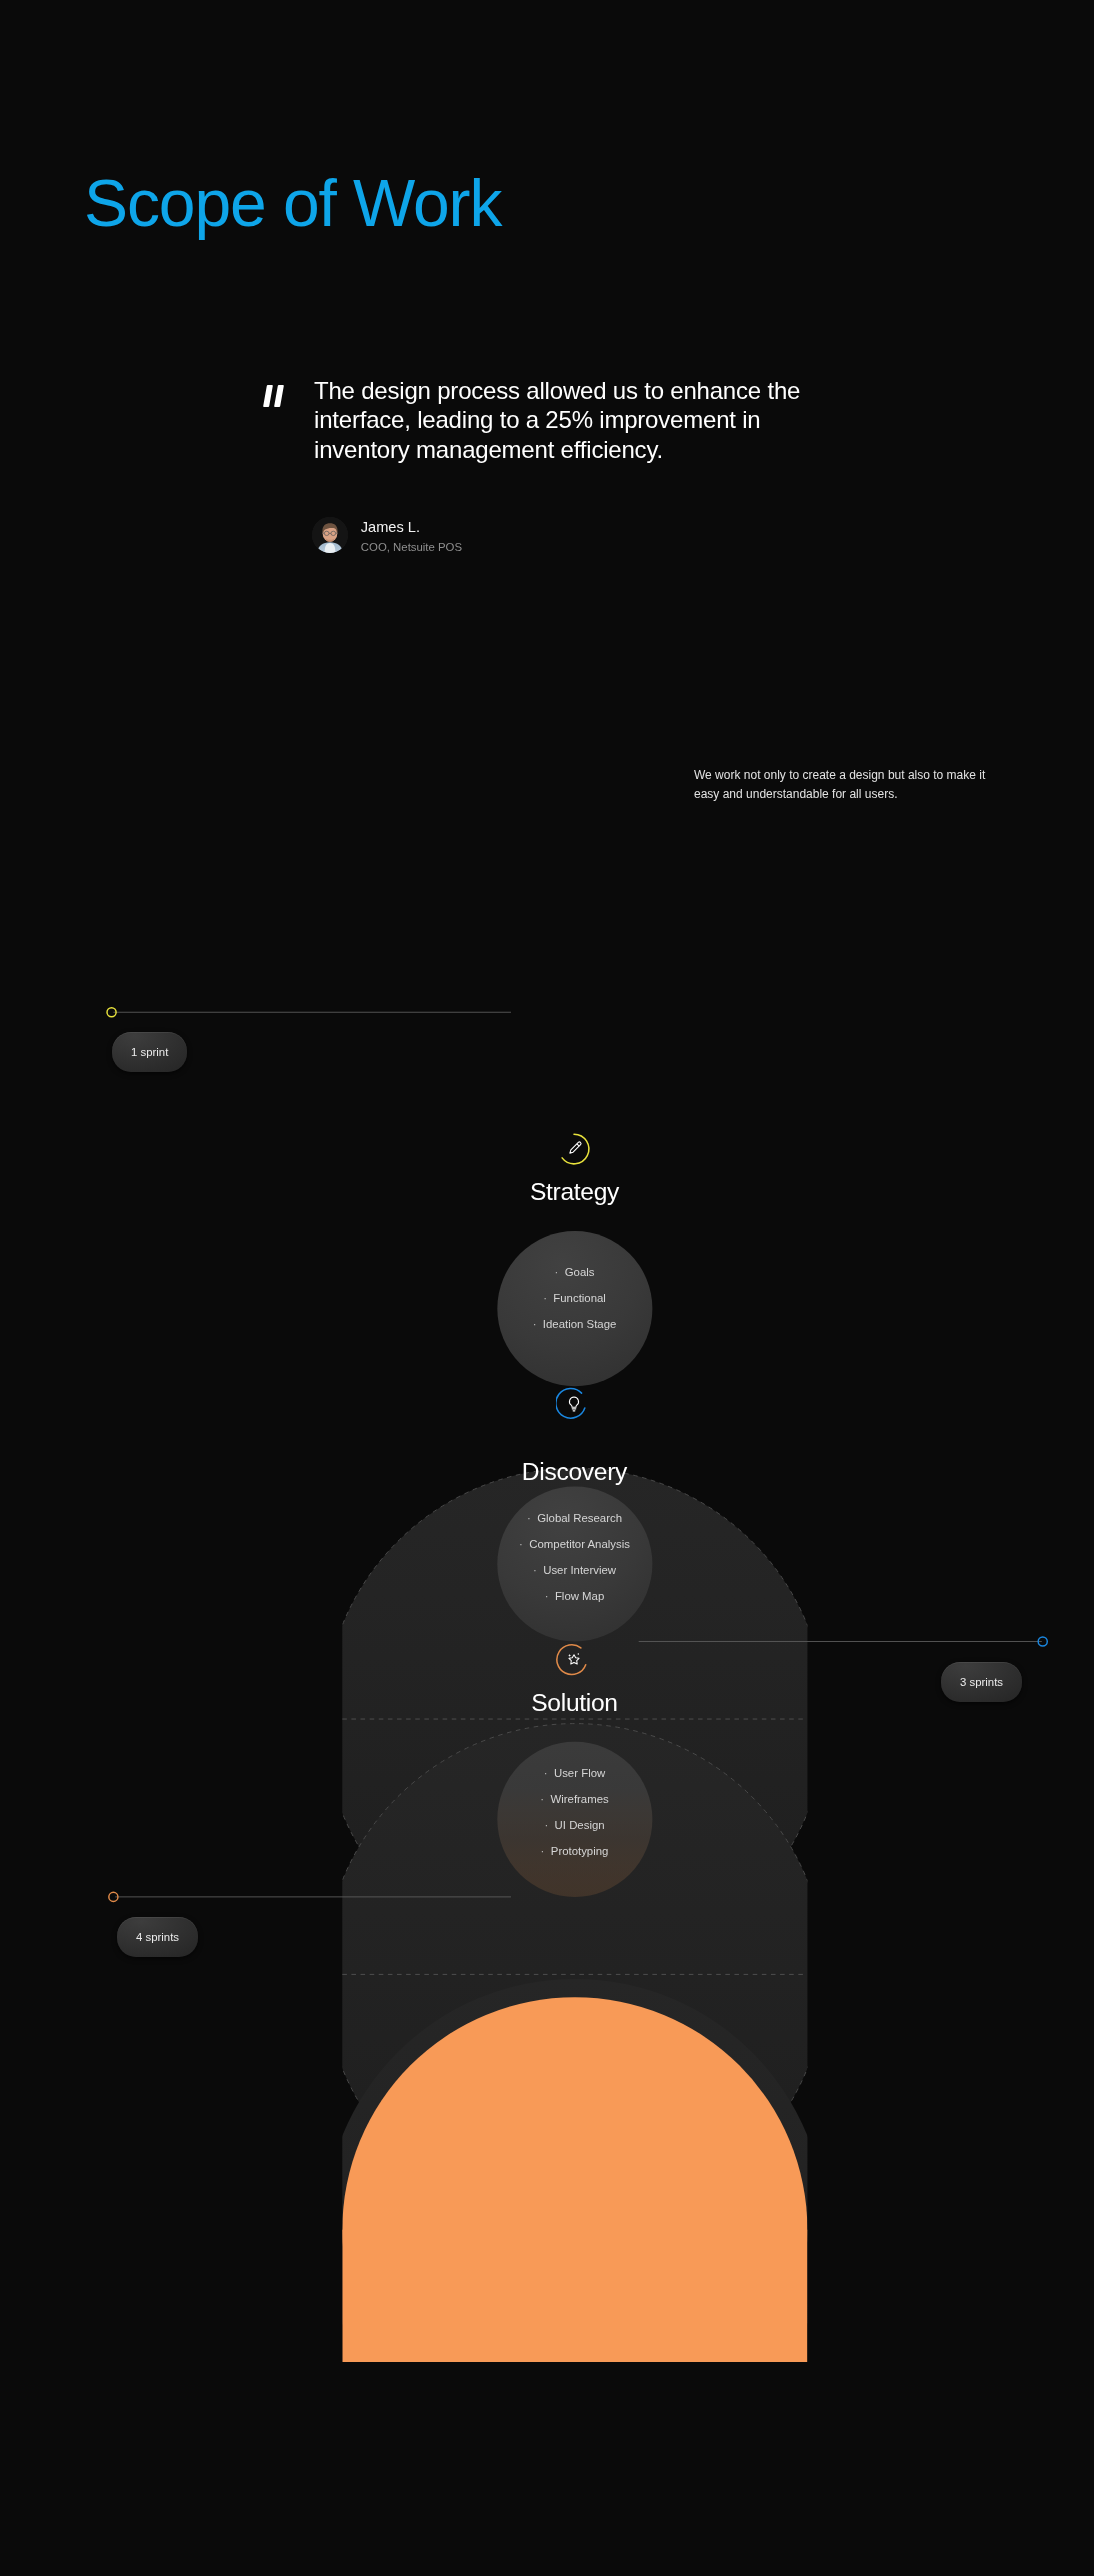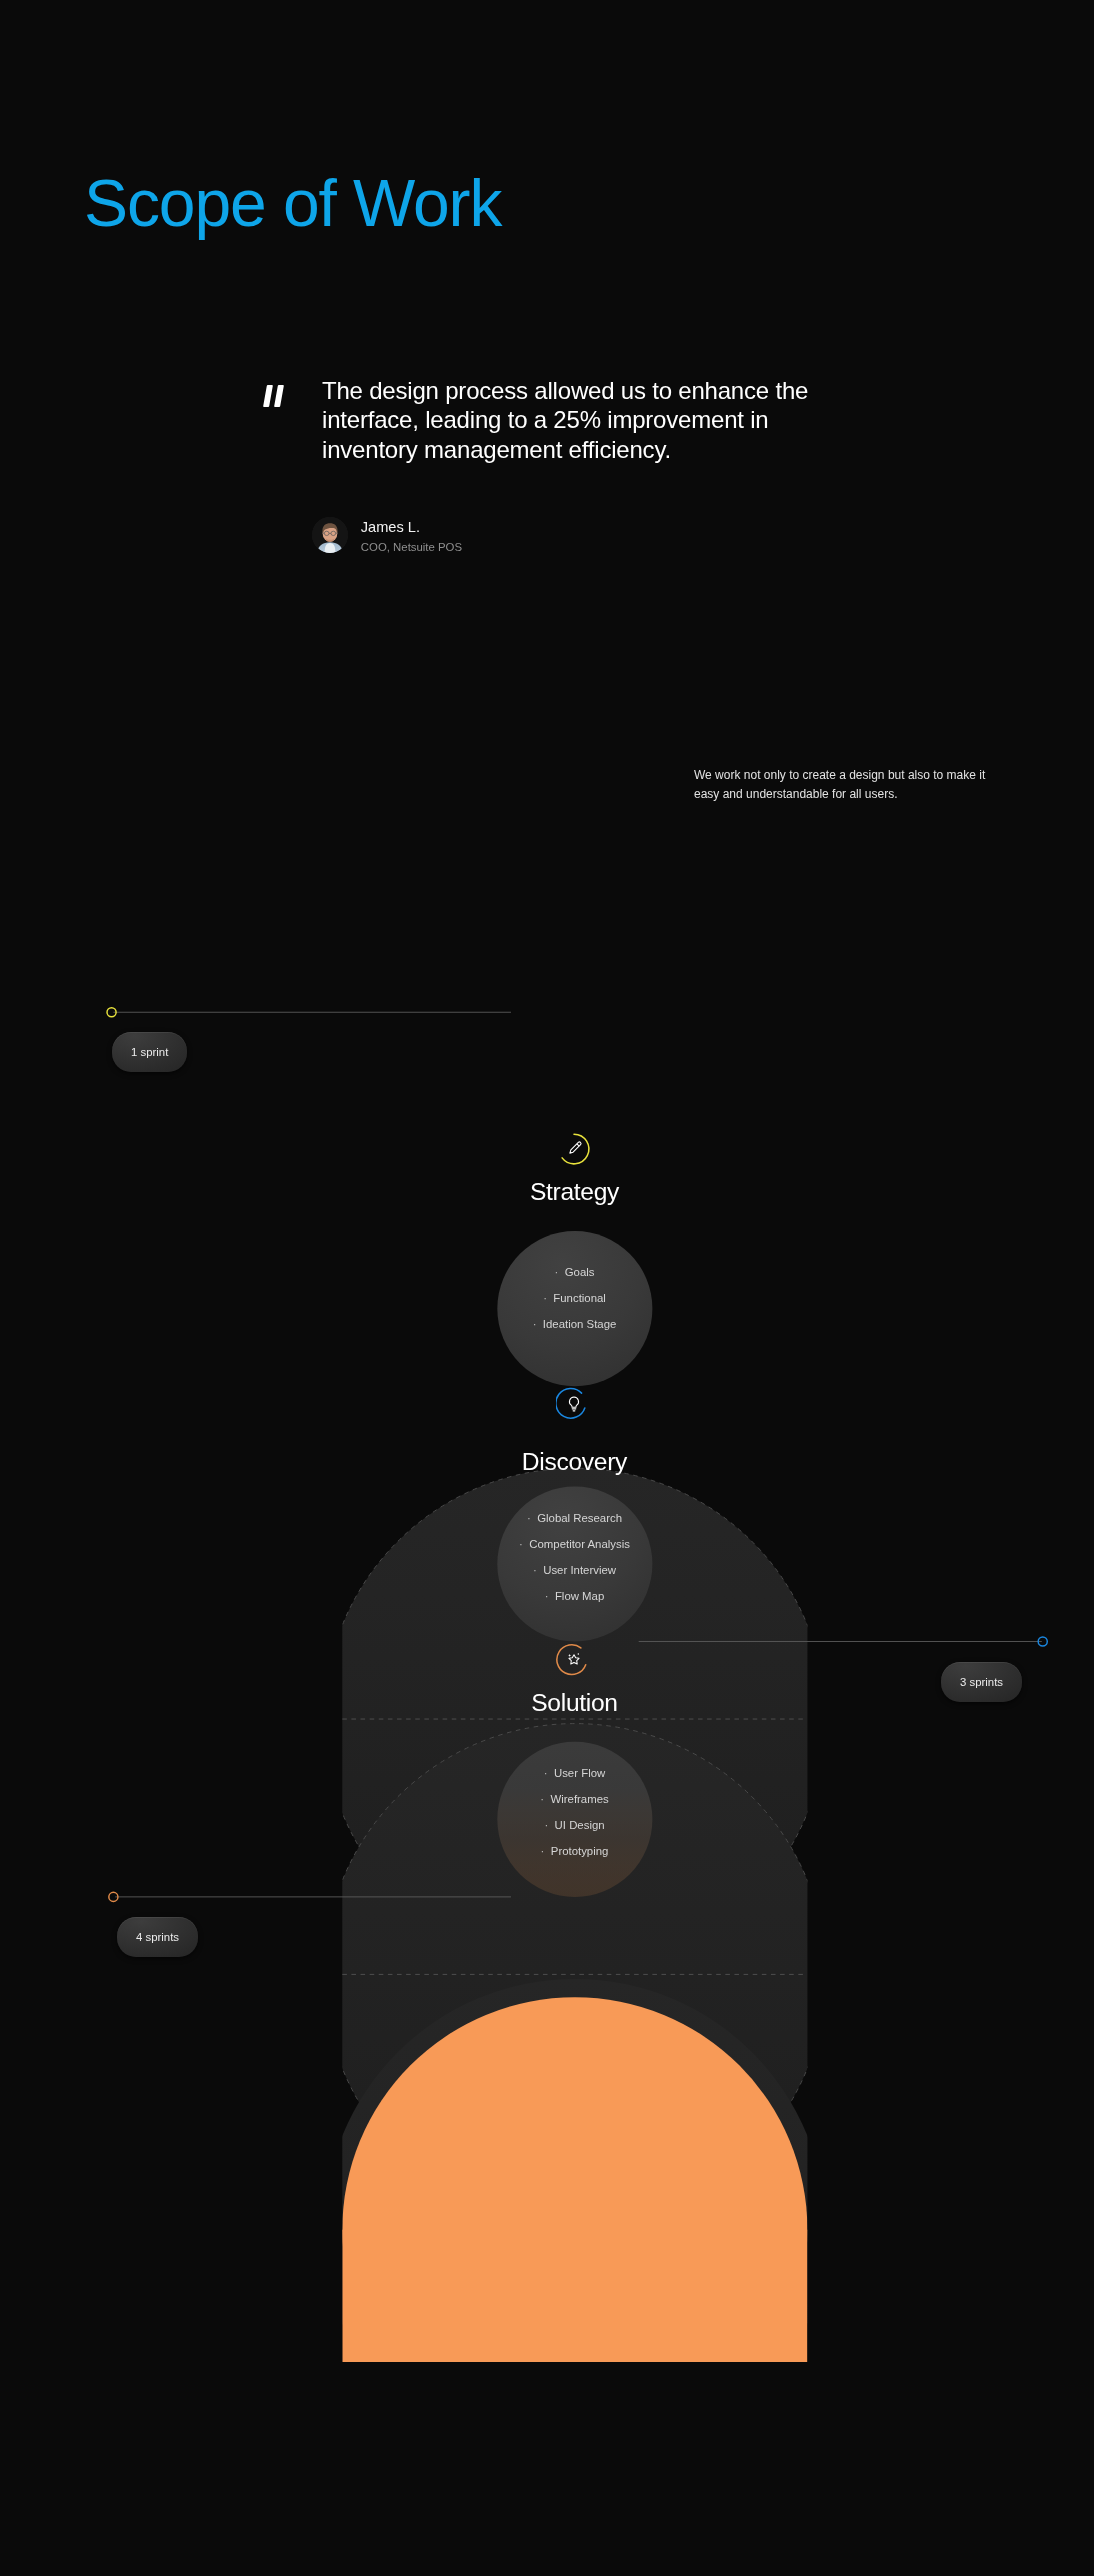--- a/index.html
+++ b/index.html
@@ -12,21 +12,21 @@
 
   
   .page-title{
     position:absolute; left:84px; top:170px;
     font-size:66px; font-weight:400; letter-spacing:-1.1px;
     color:#0ea5e9; line-height:1;
   }
 
   
   .quote-wrap{ position:absolute; left:265px; top:376px; width:584px; }
-  .quote-row{ display:flex; align-items:flex-start; gap:33px; }
+  .quote-row{ display:flex; align-items:flex-start; gap:25px; }
   .quote-mark{
     flex:0 0 auto; width:24px; height:27px; margin-top:9px;
     display:flex; gap:4.6px;
   }
   .quote-mark i{
     display:block; width:6.4px; height:22px; background:#ffffff;
     transform:skewX(-10deg); border-radius:0.9px;
   }
   .quote-text{
     font-size:24px; line-height:1.22; font-weight:400; color:#ffffff;
@@ -218,21 +218,21 @@
 
   <div class="icon-ring" style="left:556px; top:392px;">
     <svg viewBox="0 0 40 40">
       <path d="M28.4 7.9a16.5 16.5 0 1 0 3.6 16.5" fill="none" stroke="#1a87e0" stroke-width="1.7" stroke-linecap="round"></path>
       <g>
         <path d="M20 12.2a5.1 5.1 0 0 1 3.1 9.1c-.6.5-.9 1.1-.9 1.8v.5h-4.4v-.5c0-.7-.3-1.3-.9-1.8A5.1 5.1 0 0 1 20 12.2z" fill="none" stroke="#ffffff" stroke-width="1.2" stroke-linejoin="round"></path>
         <path d="M18 25.4h4M19 27.6h2" stroke="#ffffff" stroke-width="1.2" stroke-linecap="round"></path>
       </g>
     </svg>
   </div>
-  <div class="phase-title" style="left:392px; top:454px;">Discovery</div>
+  <div class="phase-title" style="left:392px; top:464px;">Discovery</div>
   <div class="bullet-list" style="left:392px; top:519px;text-align:center;">
     <div><span class="dot">·</span><span>Global Research</span></div>
     <div><span class="dot">·</span><span>Competitor Analysis</span></div>
     <div><span class="dot">·</span><span>User Interview</span></div>
     <div><span class="dot">·</span><span>Flow Map</span></div>
   </div>
   <div class="badge" style="left:941px; top:668px;">3 sprints</div>
 
   <div class="icon-ring" style="left:556px; top:648px;">
     <svg viewBox="0 0 40 40">

